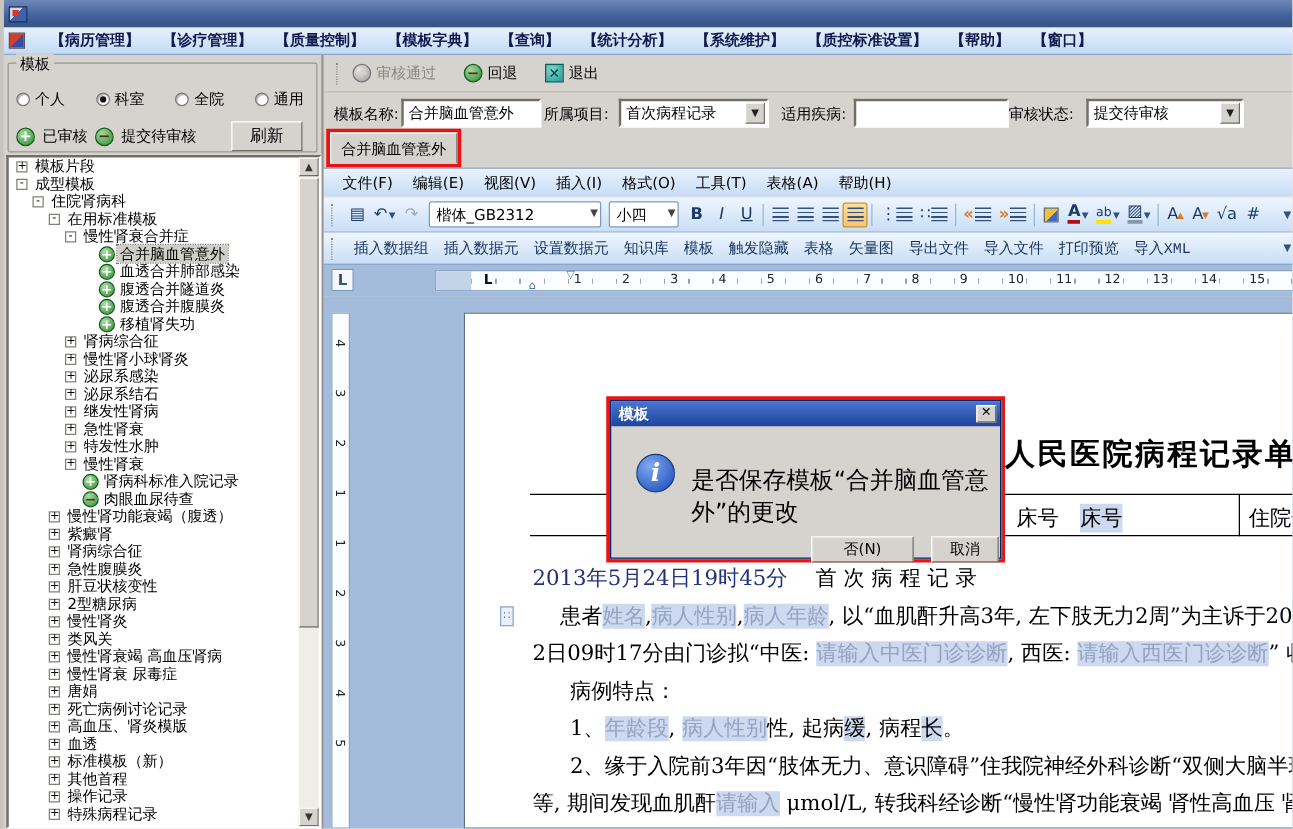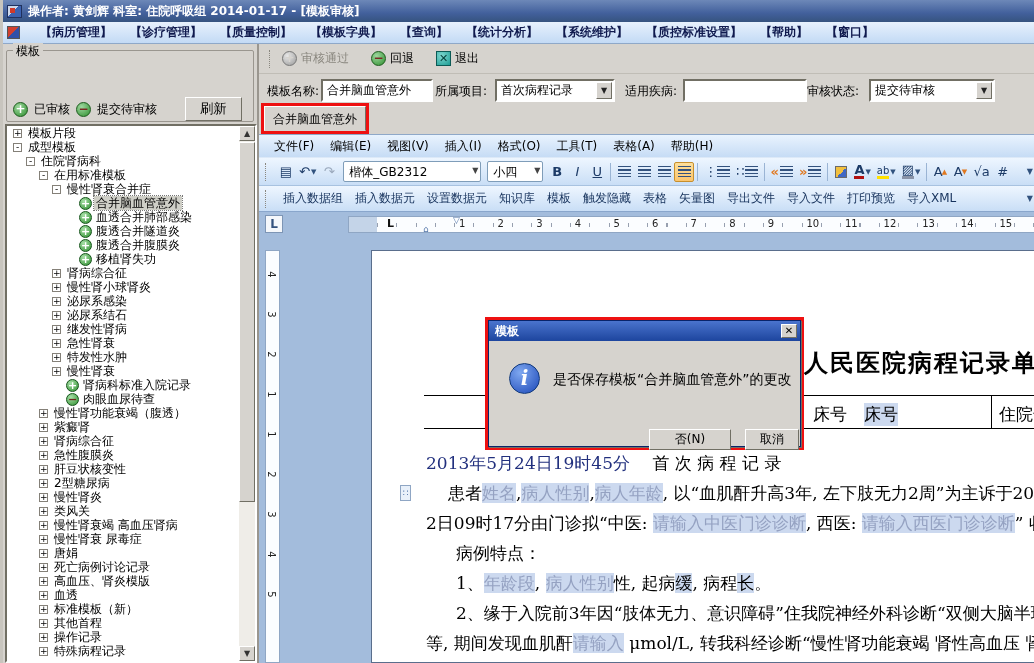--- a/index.html
+++ b/index.html
@@ -69,21 +69,21 @@
   .or{color:#e07820;font-weight:bold;margin-right:1px;}
   .fp{display:inline-block;width:12px;height:12px;background:linear-gradient(135deg,#f2c03e 55%,#4068c4 55%);border:1px solid #6a6a6a;}
   .fc{font-weight:bold;border-bottom:3px solid #b01010;line-height:12px;}
   .hl2{font-size:10px;border-bottom:3px solid #ffe000;line-height:11px;}
   .flc{border-bottom:3px solid #8a94a8;line-height:12px;}
   .sup{font-size:7px;color:#e07820;margin-left:-1px;vertical-align:top;}
   .sub2{font-size:7px;color:#e07820;margin-left:-1px;vertical-align:bottom;}
   .fontbox{position:relative;width:138px;height:21px;background:#fff;border:1px solid #7f9db9;border-radius:2px;padding:2px 18px 0 5px;margin:0 2px;}
   .sizebox{position:relative;width:56px;height:21px;background:#fff;border:1px solid #7f9db9;border-radius:2px;padding:2px 16px 0 5px;margin:0 2px;}
   .boxarrow{position:absolute;right:2px;top:4px;font-size:8px;color:#444;}
-  .ins-item{padding:18px 6px;color:#16325c;}
+  .ins-item{padding:18px 6px;color:#16325c;font-family:Liberation Mono, monospace;}
   .ovf{margin-left:auto;margin-right:4px;font-size:8px;color:#31527e;}
   
   .rulerrow{left:256px;top:211px;width:778px;height:26px;background:#a3bcdc;border-top:1px solid #89a6cc;}
   .cornerbox{position:absolute;left:6px;top:3px;width:18px;height:18px;background:#f4f7fb;border:1px solid #7d95b5;font-weight:bold;color:#33527e;text-align:center;line-height:16px;}
   .hruler{position:absolute;left:89px;top:4px;width:689px;height:17px;background:#fbfdff;border:1px solid #8fa6c4;}
   .hruler .margin{position:absolute;left:0;top:0;width:28px;height:15px;background:#c4d4e8;}
   .hrn{position:absolute;top:1px;font-size:10px;color:#222;}
   .hticks{position:absolute;left:28px;top:6px;right:0;height:4px;background:repeating-linear-gradient(to right,#55627a 0 1px,transparent 1px 19.3px);opacity:.6;}
   .tabstop{position:absolute;left:38px;top:0px;font-weight:bold;color:#111;font-size:11px;}
   .ind1{position:absolute;left:104px;top:-2px;font-size:9px;color:#5577aa;}
@@ -105,52 +105,69 @@
   .b{font-weight:normal;}
   .date{color:#22307e;}
   .phandle{position:absolute;left:-26px;top:7px;width:11px;height:16px;border:1px solid #8fa6c4;background:#e8f0fa;color:#5577aa;font-size:9px;line-height:14px;text-align:center;}
   
   .dlganno{left:482px;top:317px;width:319px;height:133px;border:3px solid #e11;z-index:30;}
   .dialog{width:313px;height:127px;background:#d6d3ce;border:1px solid #08246b;box-shadow:1px 1px 0 #716f64;}
   .dlg-title{height:20px;background:linear-gradient(to bottom,#4a74ce,#1d459e);color:#fff;font-weight:bold;display:flex;align-items:center;padding:0 3px 0 6px;}
   .dlg-x{margin-left:auto;width:16px;height:14px;background:#d6d3ce;border:1px solid;border-color:#fff #716f64 #716f64 #fff;text-align:center;line-height:12px;font-size:10px;color:#000;font-weight:bold;}
   .dlg-body{position:relative;height:106px;}
   .infoicon{position:absolute;left:20px;top:22px;width:31px;height:31px;border-radius:50%;background:radial-gradient(circle at 35% 30%,#7fa8f0,#1b47b8);border:1px solid #123a7c;color:#fff;font-family:"DejaVu Serif","Liberation Serif",serif;font-style:italic;font-weight:bold;font-size:20px;text-align:center;line-height:29px;}
-  .dlg-msg{position:absolute;left:64px;top:30px;font-size:14px;}
+  .dlg-msg{position:absolute;left:64px;top:30px;font-size:19px;}
   .yesanno{position:absolute;left:52px;top:84px;width:92px;height:31px;border:2px solid #e11;padding:2px;}
   .dbtn{background:#d6d3ce;border:1px solid;border-color:#fff #716f64 #716f64 #fff;outline:1px solid #2a2a2a;width:82px;height:21px;text-align:center;line-height:19px;}
   .dbtn.plain{outline:none;position:absolute;top:88px;}
 </style>
 </head>
 <body>
 
 <div class="app">
 
   <div class="abs titlebar">
     <span class="appicon"></span>
-    <span>操作者: 黄剑辉   科室: 住院呼吸组   2014-01-17 - [模板审核]</span>
   </div>
 
   <div class="abs menubar">
     <span class="mb-icon"></span>
   <span class="mb-item">【病历管理】</span>
       <span class="mb-item">【诊疗管理】</span>
       <span class="mb-item">【质量控制】</span>
       <span class="mb-item">【模板字典】</span>
       <span class="mb-item">【查询】</span>
       <span class="mb-item">【统计分析】</span>
       <span class="mb-item">【系统维护】</span>
       <span class="mb-item">【质控标准设置】</span>
       <span class="mb-item">【帮助】</span>
       <span class="mb-item">【窗口】</span>
     </div>
 
   <div class="abs leftpanel">
     <div class="groupbox">
       <span class="gb-title">模板</span>
+      <div class="radios">
+          <span class="radio">
+            <span class="rb"></span>
+            <span>个人</span>
+          </span>
+          <span class="radio">
+            <span class="rb on"></span>
+            <span>科室</span>
+          </span>
+          <span class="radio">
+            <span class="rb"></span>
+            <span>全院</span>
+          </span>
+          <span class="radio">
+            <span class="rb"></span>
+            <span>通用</span>
+          </span>
+        </div>
       <div class="side-btns">
         <span class="gicon">+</span>
         <span>已审核</span>
         <span class="gicon minus">−</span>
         <span>提交待审核</span>
         <button class="btn refresh">刷新</button>
       </div>
     </div>
     <div class="treebox">
       <div class="tree">

